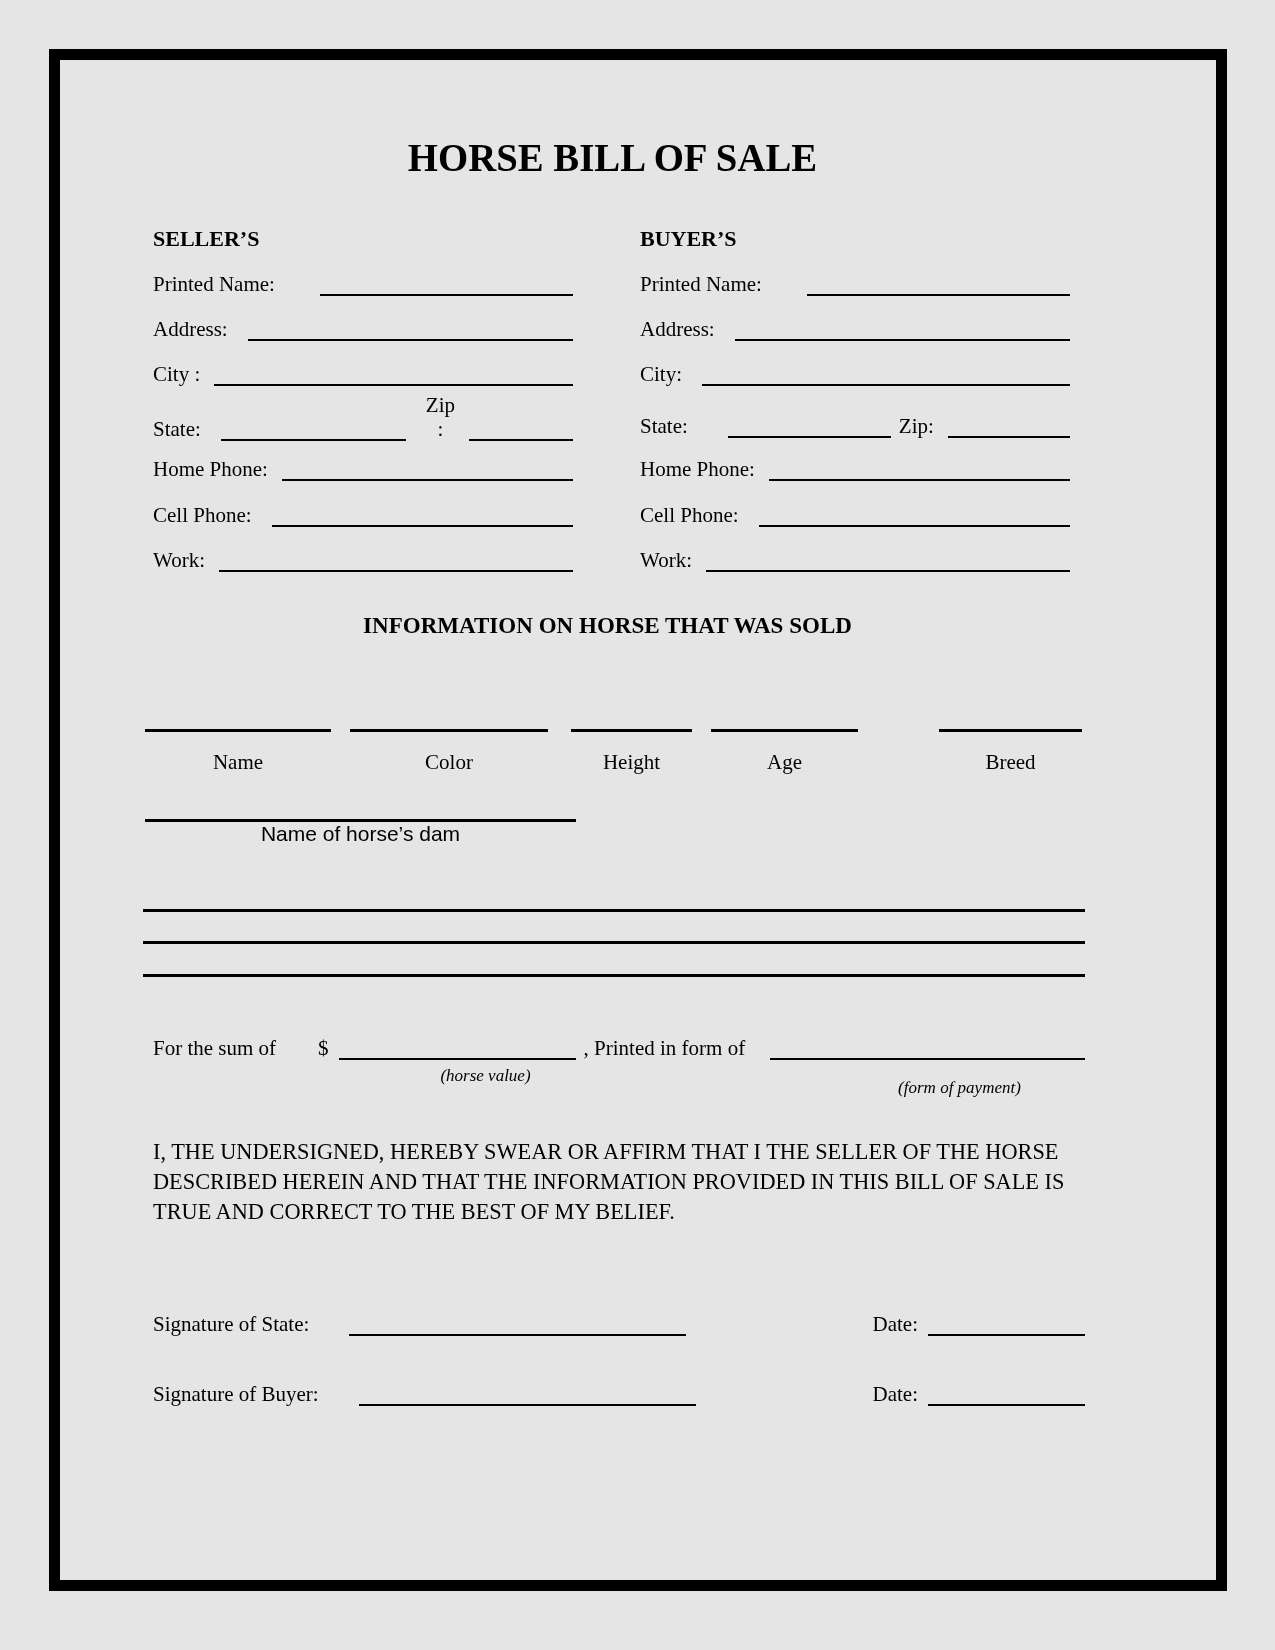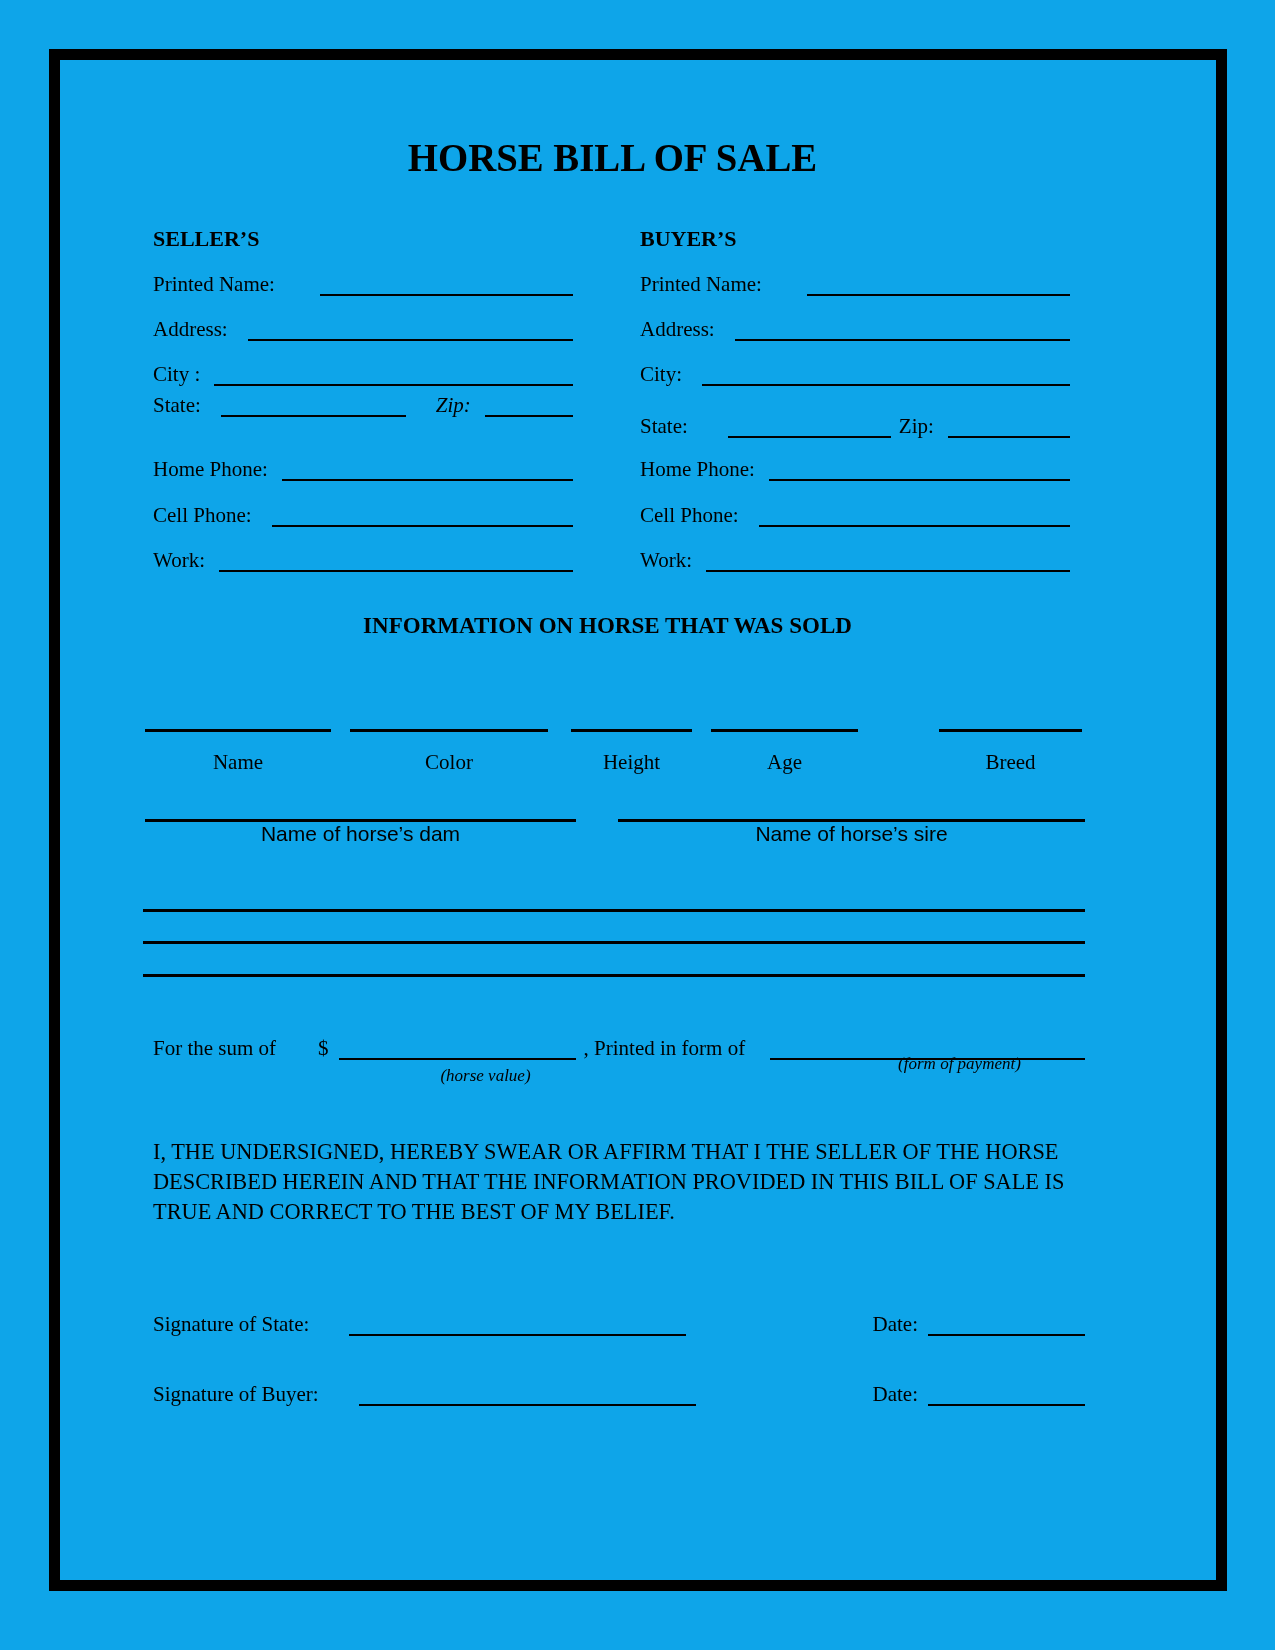--- a/index.html
+++ b/index.html
@@ -1,33 +1,33 @@
 <!DOCTYPE html>
 <html><head>
 <meta charset="utf-8">
 <style>
   * { margin:0; padding:0; box-sizing:border-box; }
   html,body { background:#ffffff; }
   body { font-family:"Liberation Serif", serif; color:#000; }
-  .page { position:relative; width:1275px; height:1650px; background:#0ea5e9; overflow:hidden; }
+  .page { position:relative; width:1275px; height:1650px; background:#e5e5e5; overflow:hidden; }
   .frame { position:absolute; left:49px; top:49px; width:1178px; height:1542px; border:11px solid #000; }
 
   .title { position:absolute; left:0; top:134px; width:1225px; text-align:center;
            font-size:40px; font-weight:bold; transform:scaleX(0.97); }
 
   .col-head { position:absolute; font-size:22px; font-weight:bold; }
 
   .frow { position:absolute; display:flex; align-items:flex-end; }
   .lbl { font-size:21px; line-height:24px; white-space:nowrap; }
   .line { border-bottom:2px solid #000; flex:1 1 auto; margin-left:20px; height:24px; }
   .line.fixed { flex:0 0 auto; }
   .ml-lg { margin-left:45px; }
   .ml-sm { margin-left:14px; }
 
-  .zip-stack { display:flex; align-items:center; margin-left:30px;font-style:italic; }
+  .zip-stack { display:flex; flex-direction:column; align-items:center; margin-left:20px; }
   .zip-stack .lbl { line-height:24px; }
 
   .sec-head { position:absolute; left:0; top:612px; width:1215px; text-align:center;
               font-size:24px; font-weight:bold; transform:scaleX(0.96); }
 
   .attr { position:absolute; top:729px; border-top:3px solid #000; text-align:center; padding-top:18px; }
   .attr .lbl { font-size:21px; }
 
   .parent { position:absolute; top:819px; border-top:3px solid #000; text-align:center; }
   .parent .plbl { font-family:"Liberation Sans", sans-serif; font-size:21px; white-space:nowrap; }
@@ -151,37 +151,34 @@
   <div class="attr" style="left:711px; width:147px;">
     <span class="lbl">Age</span>
   </div>
   <div class="attr" style="left:939px; width:143px;">
     <span class="lbl">Breed</span>
   </div>
 
   <div class="parent" style="left:145px; width:431px;">
     <span class="plbl">Name of horse’s dam</span>
   </div>
-  <div class="parent" style="left:618px; width:467px;">
-    <span class="plbl">Name of horse’s sire</span>
-  </div>
 
   <div class="rule" style="top:909px;"></div>
   <div class="rule" style="top:941px;"></div>
   <div class="rule" style="top:974px;"></div>
 
   <div class="frow pay-row">
     <span class="lbl">For the sum of</span>
     <span class="lbl" style="margin-left:42px;">$</span>
     <span class="line fixed" style="width:237px; margin-left:10px;"></span>
     <span class="lbl" style="margin-left:8px;">, Printed in form of</span>
     <span class="line" style="margin-left:25px;"></span>
   </div>
   <div class="caption" style="left:367px; top:1066px; width:237px;">(horse value)</div>
-  <div class="caption" style="left:834px; top:1054px; width:251px;">(form of payment)</div>
+  <div class="caption" style="left:834px; top:1078px; width:251px;">(form of payment)</div>
 
   <div class="affirm">
     <div>I, THE UNDERSIGNED, HEREBY SWEAR OR AFFIRM THAT I THE SELLER OF THE HORSE</div>
     <div>DESCRIBED HEREIN AND THAT THE INFORMATION PROVIDED IN THIS BILL OF SALE IS</div>
     <div>TRUE AND CORRECT TO THE BEST OF MY BELIEF.</div>
   </div>
 
   <div class="frow sig-row">
     <span class="lbl">Signature of State:</span>
     <span class="line sig-line"></span>

